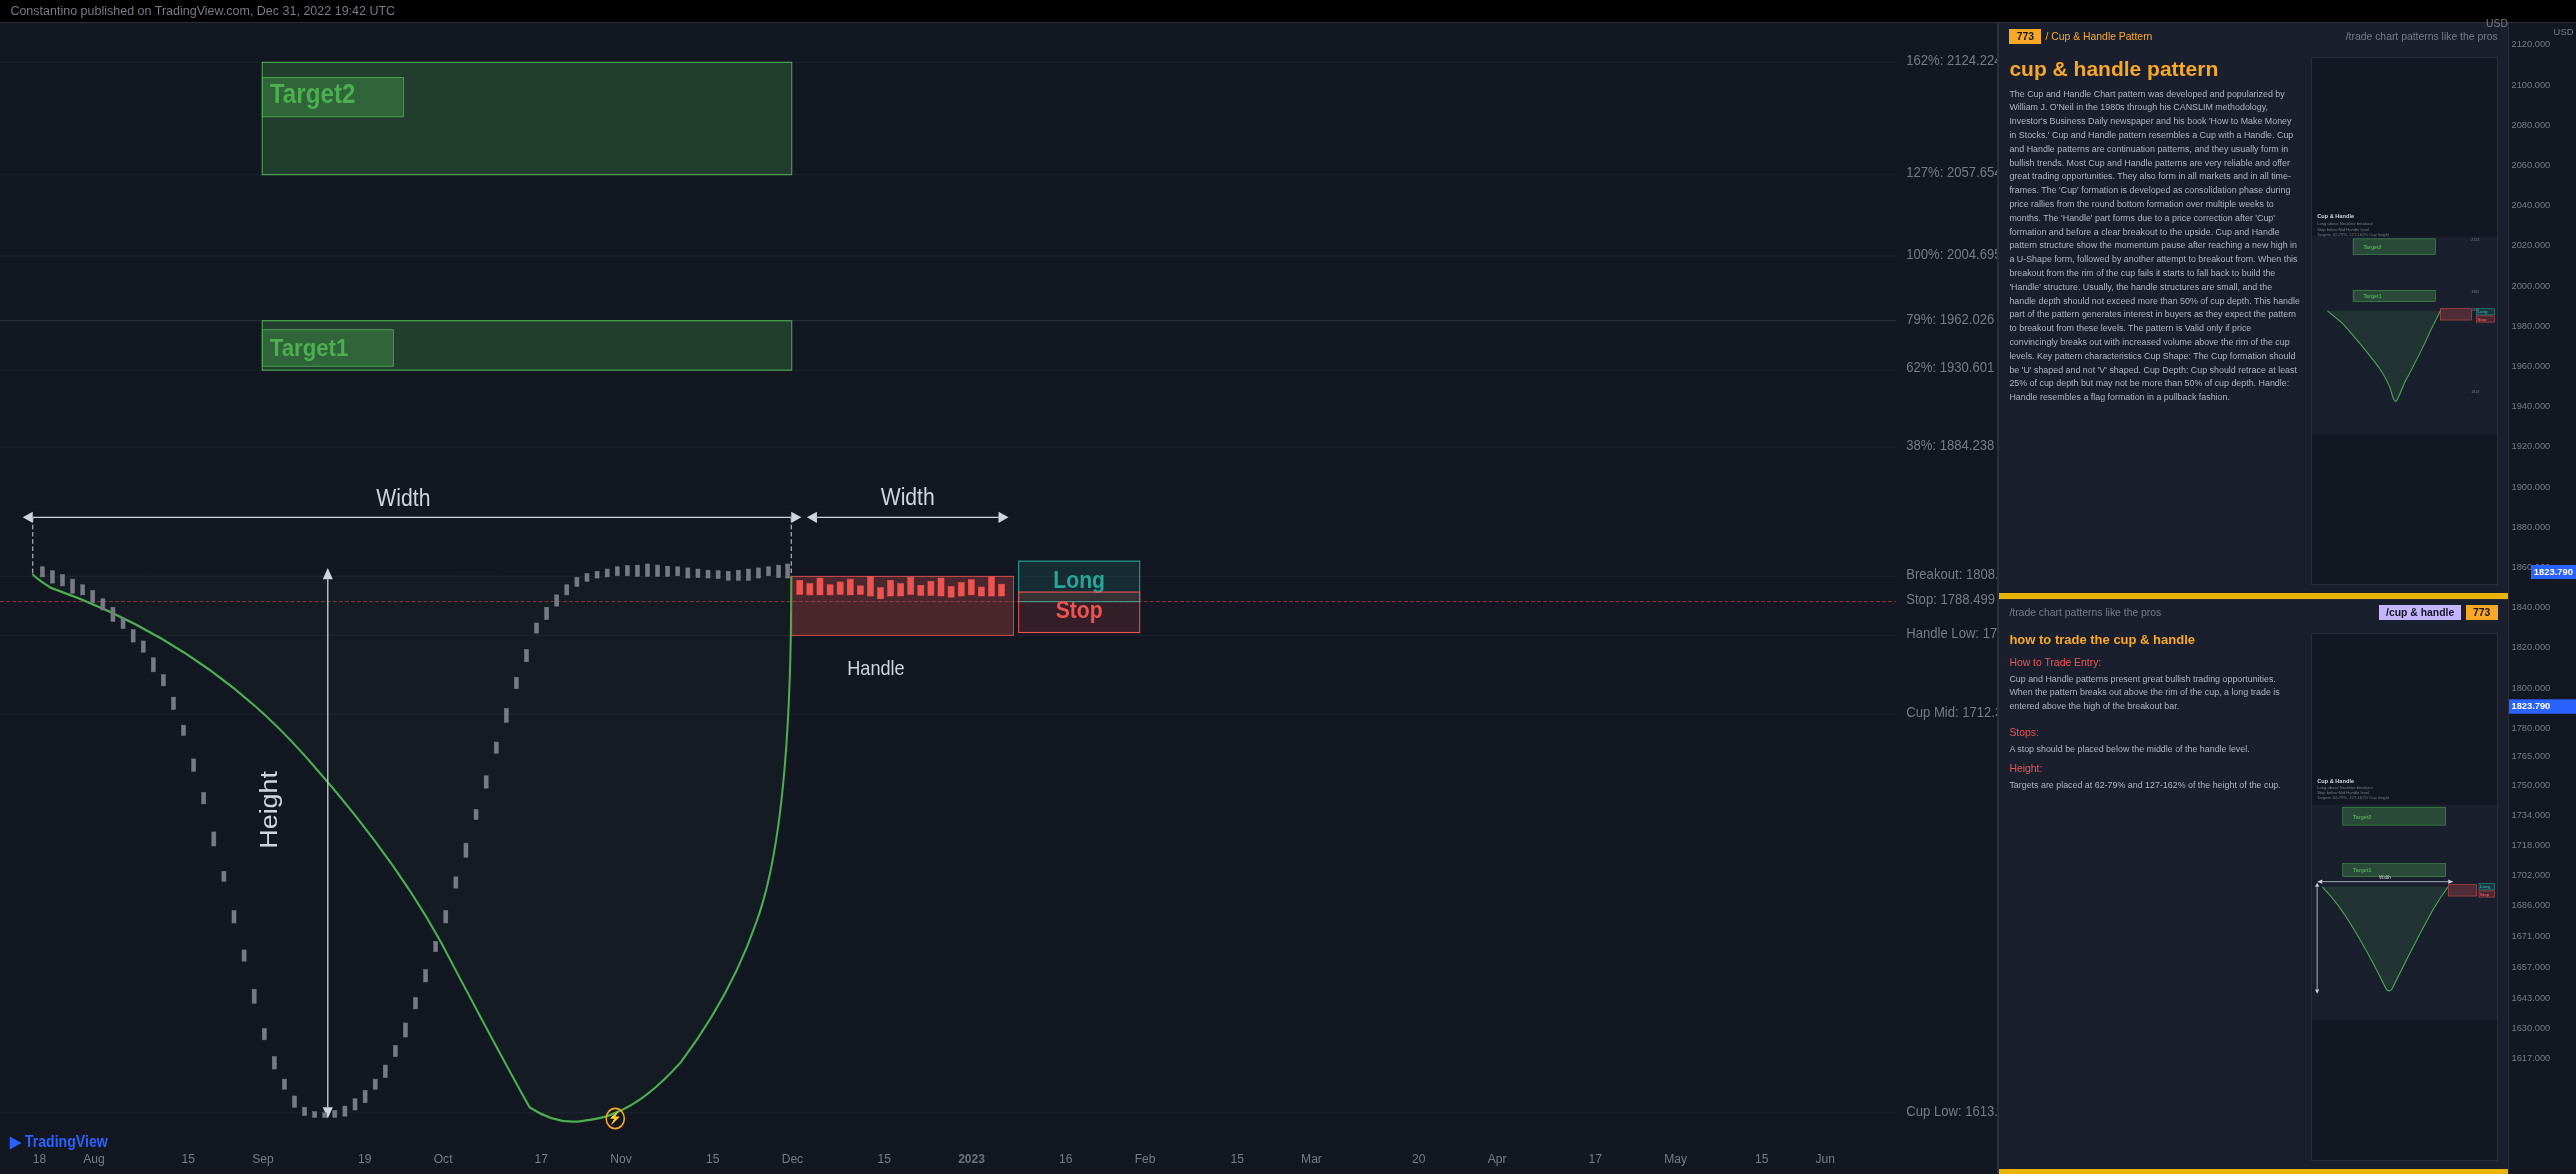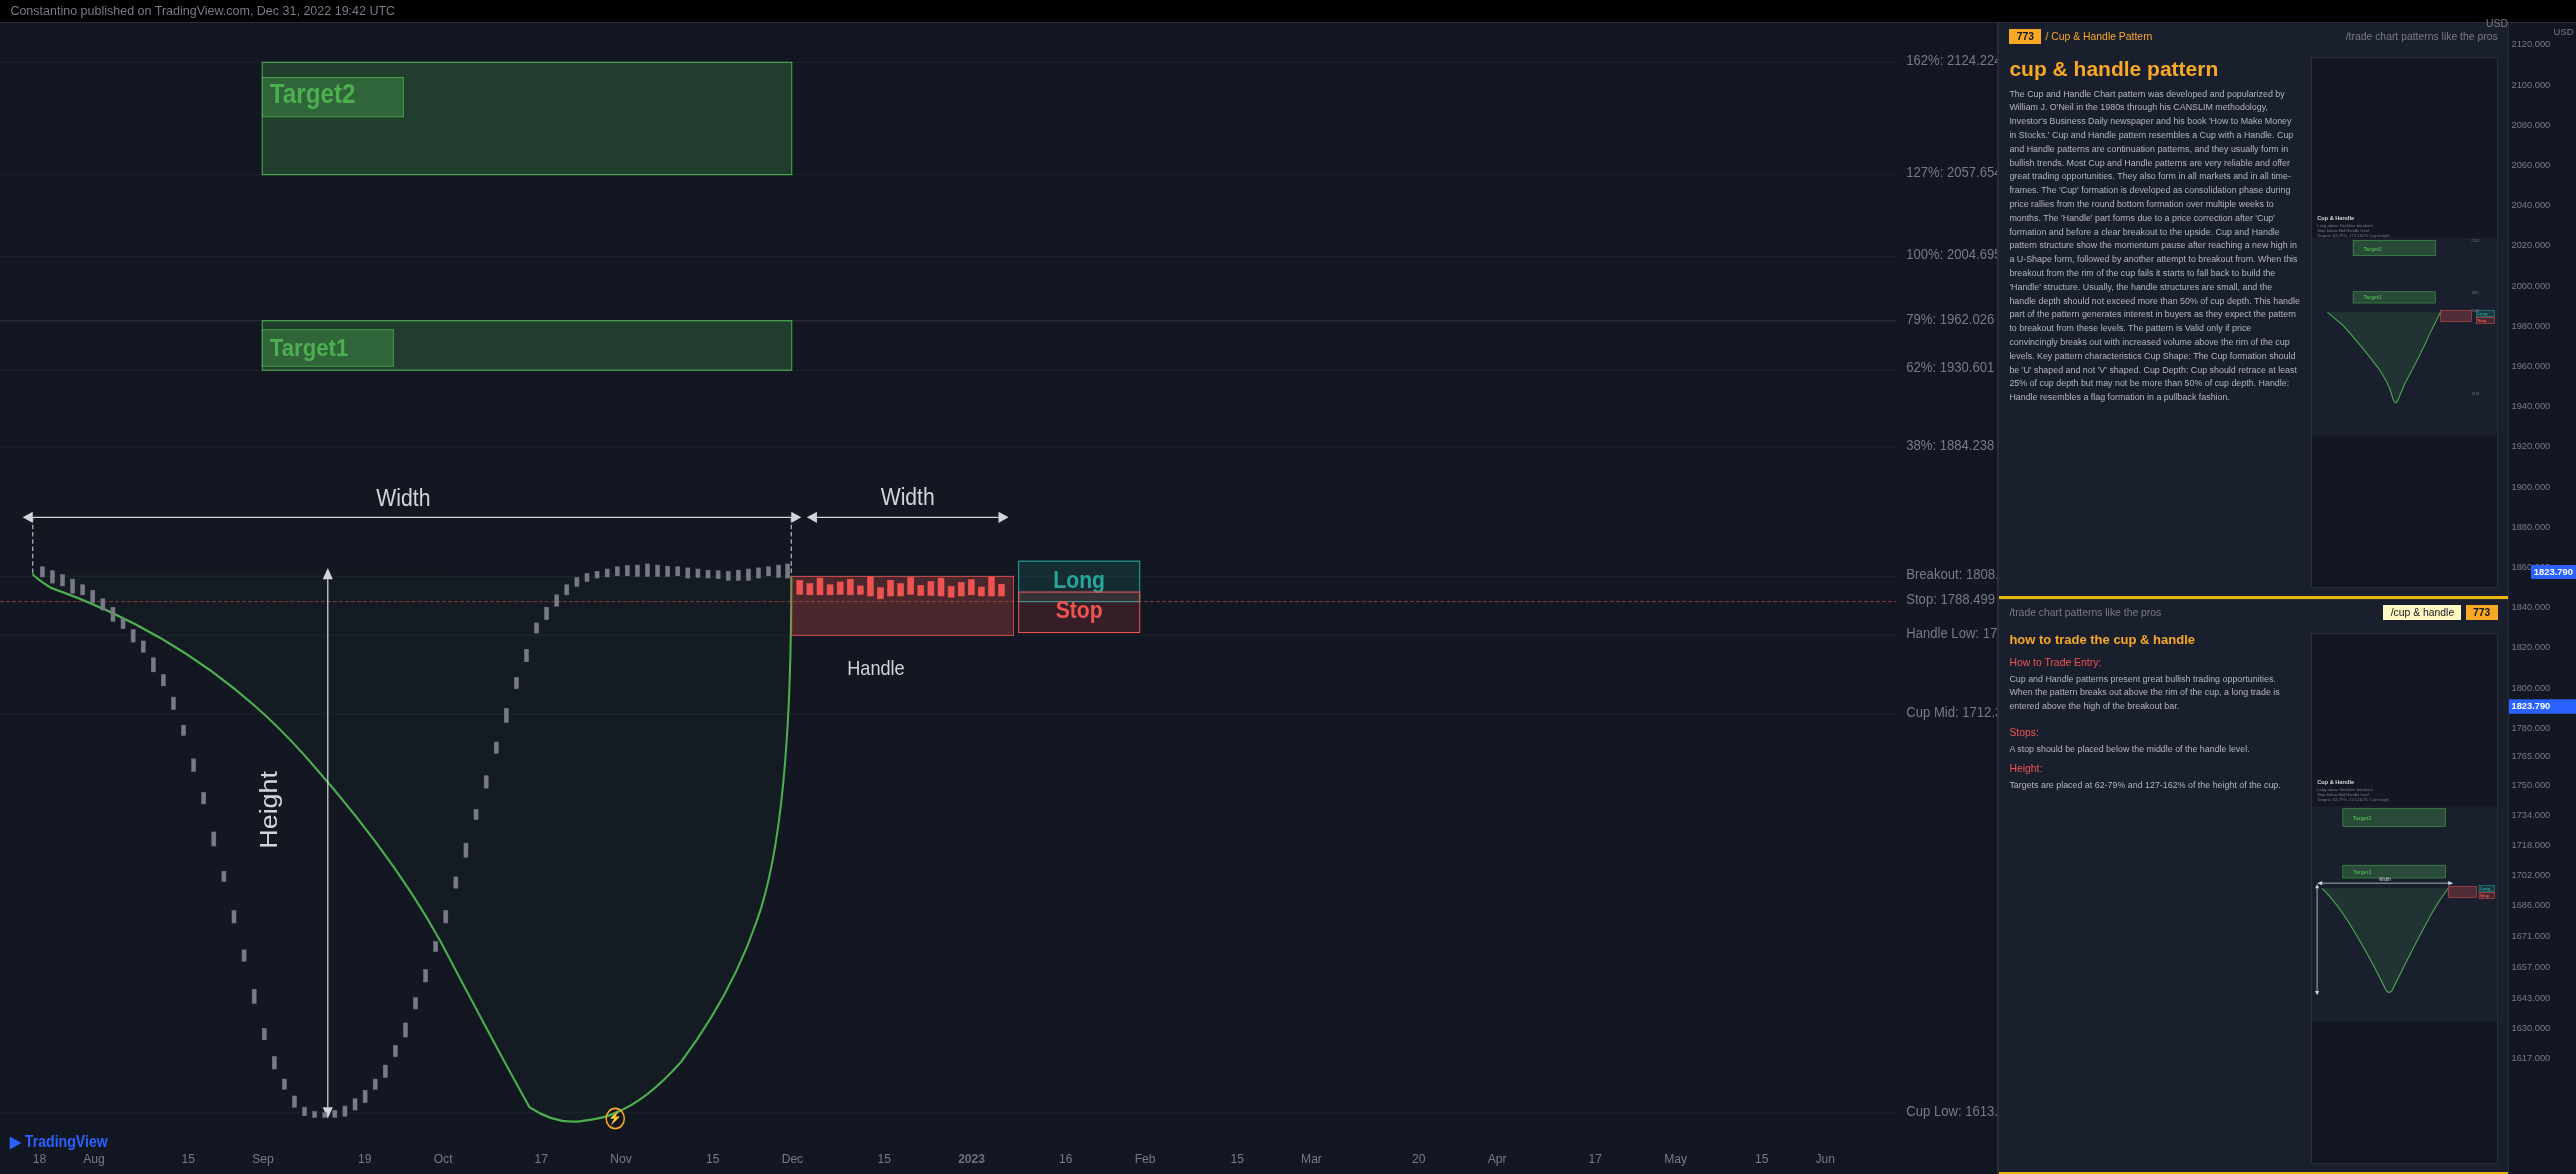--- a/index.html
+++ b/index.html
@@ -67,21 +67,21 @@
       width: 510px;
       background: #131722;
       display: flex;
       flex-direction: column;
       border-left: 0.5px solid #2a2e39;
     }
 
     
     .panel-card {
       flex: 1;
-      border-bottom: 3px solid #eab308;
+      border-bottom: 6px solid #eab308;
       background: #1a1f2e;
       position: relative;
       overflow: hidden;
       display: flex;
       flex-direction: column;
     }
 
     .panel-header {
       display: flex;
       justify-content: space-between;
@@ -445,21 +445,21 @@
             <text x="310" y="360" fill="#787b86" font-size="7">1613</text>
           </svg>
         </div>
       </div>
     </div>
 
     <div class="panel-card" style="border-top: 1px solid #2a2e39;">
       <div class="panel-header">
         <span class="breadcrumb">/trade chart patterns like the pros</span>
         <span style="margin-left:auto; display:flex; align-items:center; gap:4.2px;">
-          <span class="tag" style="background:#fef9c3; color:#131722; padding:2.1px 7.3px; font-size:10.4px; font-weight:400;">/cup &amp; handle</span>
+          <span class="tag" style="background:#c4b5fd; color:#131722; padding:2.1px 7.3px; font-size:10.4px; font-weight:700;">/cup &amp; handle</span>
           <span style="background:#f9a825; color:#131722; padding:2.1px 7.3px; font-size:10.4px; font-weight:700;">773</span>
         </span>
       </div>
       <div class="panel-body how-to-section">
         <div class="panel-text">
           <h2 style="font-size:13px;">how to trade the cup &amp; handle</h2>
           <div class="section-title">How to Trade Entry:</div>
           <p>Cup and Handle patterns present great bullish trading opportunities. When the pattern breaks out above the rim of the cup, a long trade is entered above the high of the breakout bar.</p>
           <div class="section-title" style="margin-top:12px;">Stops:</div>
           <p>A stop should be placed below the middle of the handle level.</p>

